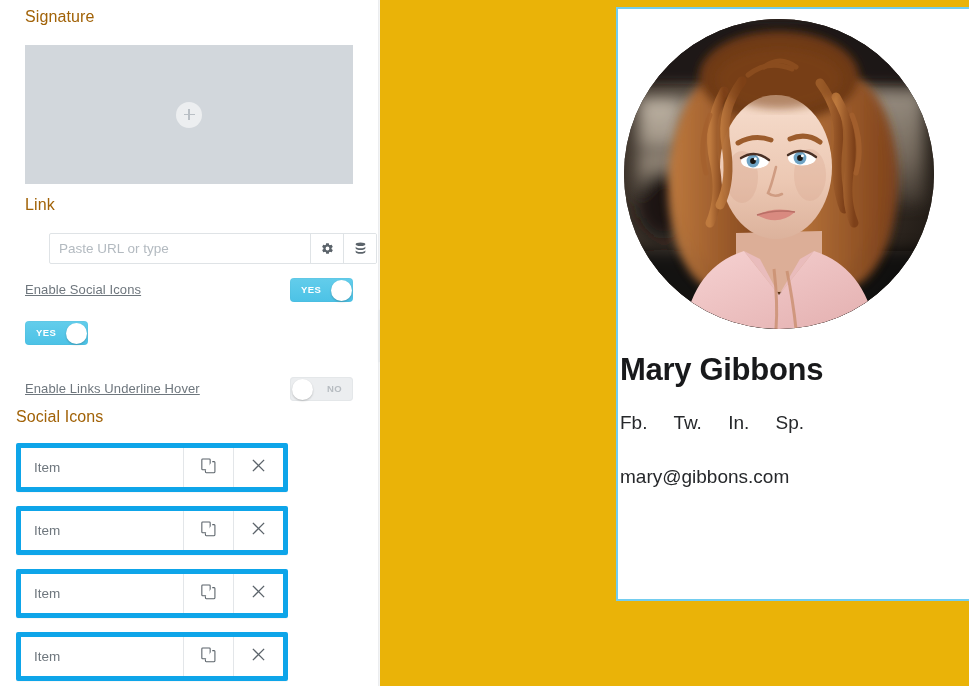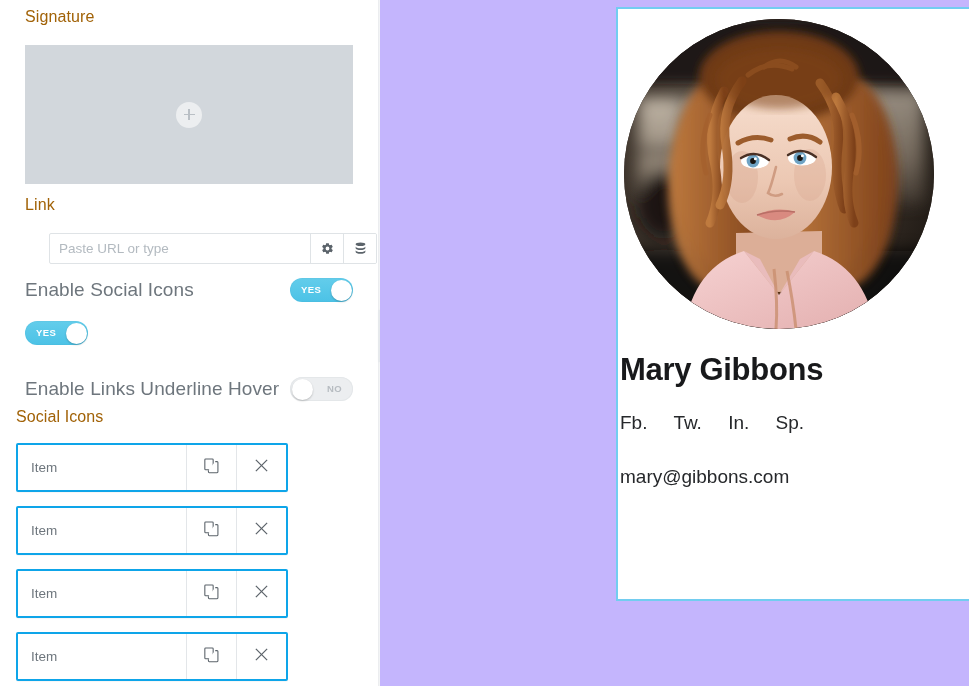--- a/index.html
+++ b/index.html
@@ -109,26 +109,26 @@
   
   .toggle-row {
     position: absolute;
     left: 25px;
     width: 328px;
     height: 24px;
     display: flex;
     align-items: center;
     justify-content: space-between;
   }
-  .toggle-row .field-label { font-size: 19px; color: #6e767d; }
+  .toggle-row .field-label { font-size: 13px; color: #6e767d; text-decoration: underline; }
 
   .switch {
     position: relative;
     width: 63px; height: 24px;
-    border-radius: 12px;
+    border-radius: 4px;
     cursor: pointer;
     flex: 0 0 auto;
   }
   .switch.on {
     background: linear-gradient(to bottom, #63cdeb, #4cc2e6);
     box-shadow: inset 0 0 0 1px rgba(0,0,0,.02);
   }
   .switch.off {
     background: #eceef0;
     box-shadow: inset 0 0 0 1px #e4e7e9;
@@ -155,21 +155,21 @@
   .switch.off .switch-text { right: 11px; color: #b7bcc1; }
 
   
   .social-block { position: absolute; left: 16px; top: 409px; width: 328px; }
   .repeater { margin-top: 18px; }
   .repeater-item {
     display: flex;
     align-items: stretch;
     width: 272px;
     height: 49px;
-    border: 2px solid #0ea5e9;
+    border: 5px solid #0ea5e9;
     border-radius: 2px;
     background: #fff;
     margin-bottom: 14px;
     box-shadow: 0 1px 0 rgba(0,0,0,.03);
   }
   .repeater-item:last-child { margin-bottom: 0; }
   .repeater-label {
     flex: 1;
     display: flex;
     align-items: center;
@@ -209,21 +209,21 @@
     margin-left: -1px;
   }
 
   
   .canvas {
     position: absolute;
     left: 380px;
     top: 0;
     width: 589px;
     height: 686px;
-    background: #c4b5fd;
+    background: #eab308;
   }
 
   .signature-preview {
     position: absolute;
     left: 236px;   
     top: 7px;
     width: 380px;  
     height: 594px;
     border: 2px solid #72cdf0;
     background: #ffffff;

